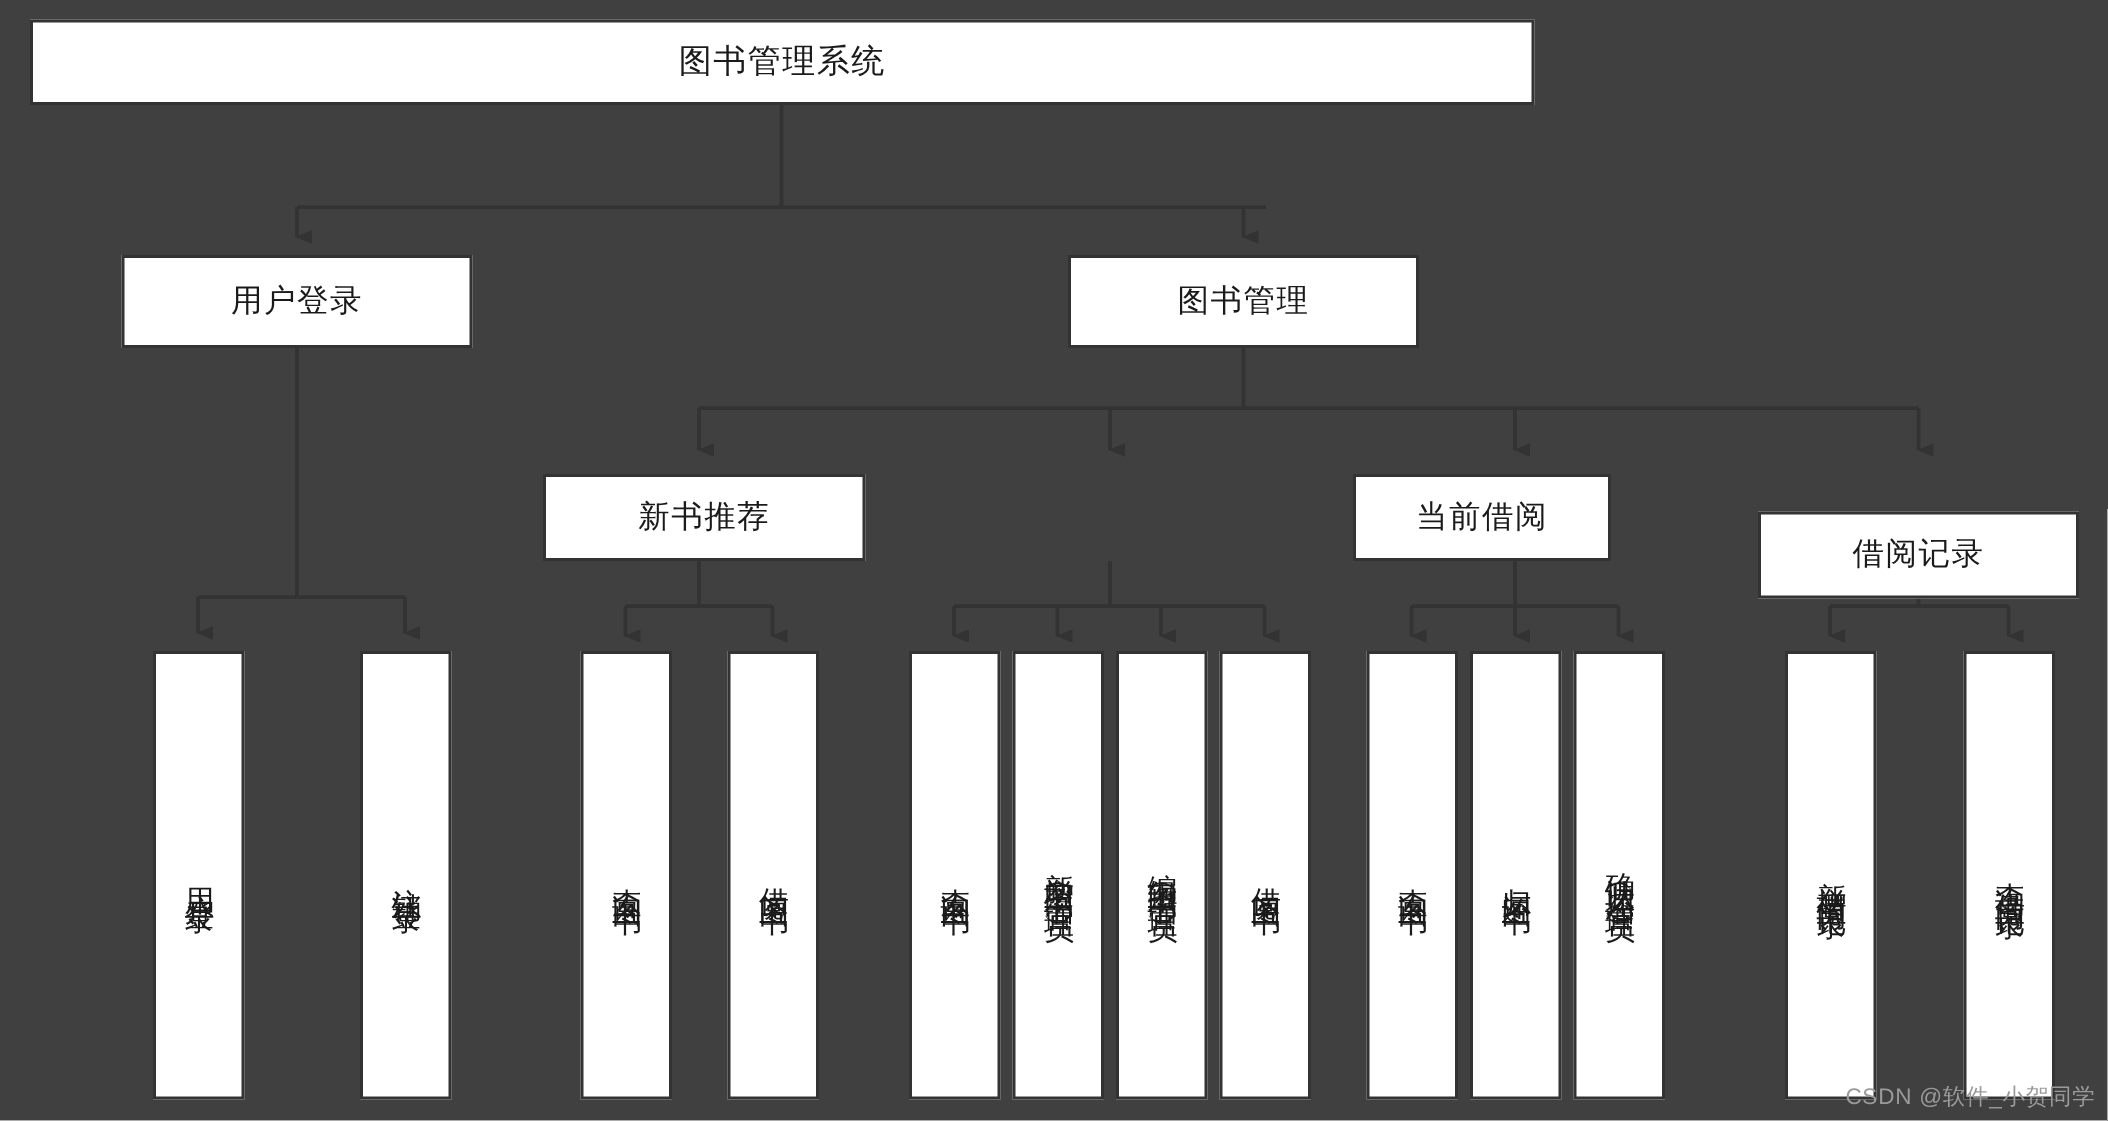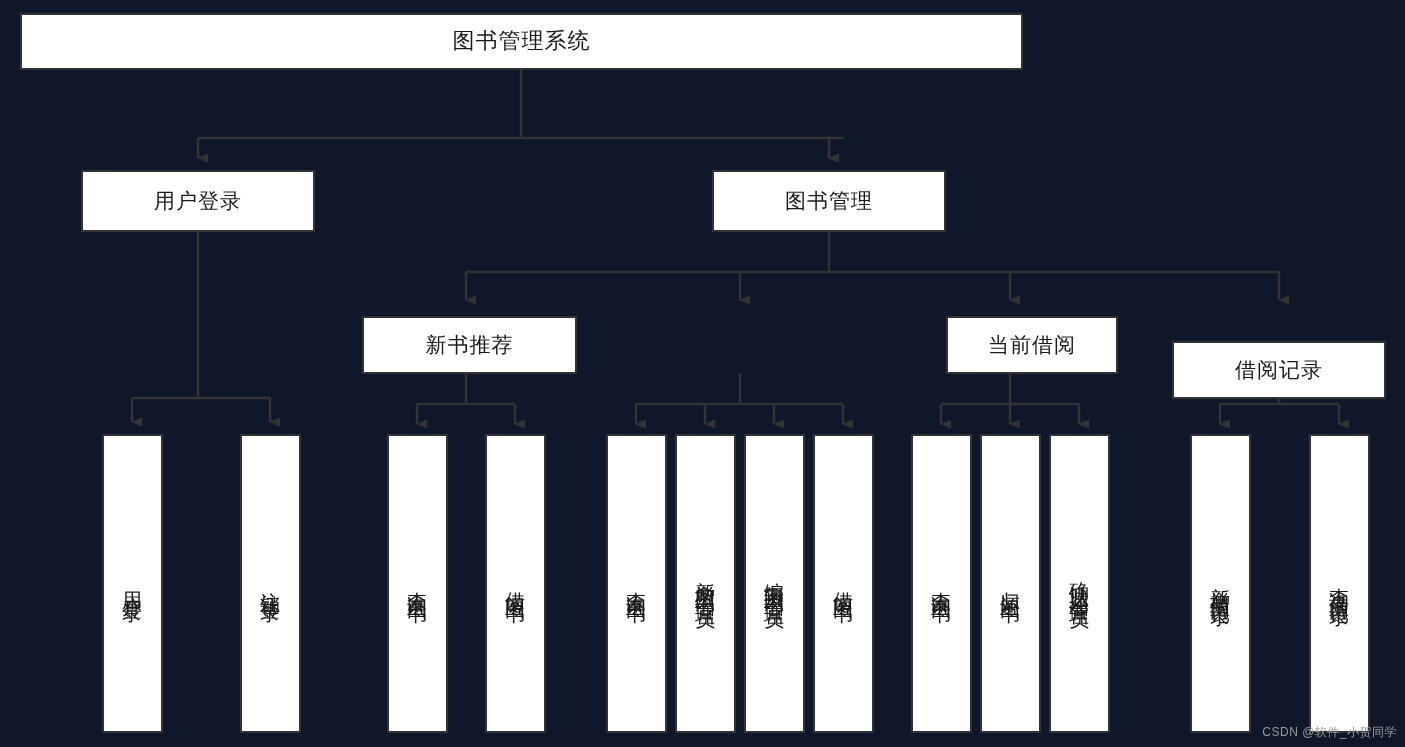--- a/index.html
+++ b/index.html
@@ -7,21 +7,21 @@
     padding: 0;
     background: #ffffff;
   }
   body {
     font-family: "Liberation Sans", "DejaVu Sans", sans-serif;
   }
   #diagram-root {
     position: relative;
     width: 1405px;
     height: 747px;
-    background: #0f172a;
+    background: #404040;
     overflow: hidden;
   }
   #edge-layer {
     position: absolute;
     left: 0;
     top: 0;
     width: 1405px;
     height: 747px;
     pointer-events: none;
   }
@@ -53,21 +53,21 @@
     white-space: nowrap;
   }
   .node.vert .vlabel {
     writing-mode: vertical-rl;
     text-orientation: upright;
   }
   #watermark {
     position: absolute;
     right: 8px;
     bottom: 6px;
-    font-size: 12px;
+    font-size: 15px;
     color: #9a9a9a;
     letter-spacing: 0.5px;
     user-select: none;
   }
 </style>
 </head>
 <body>
 
 <div id="diagram-root">
 
@@ -131,21 +131,21 @@
 
   <div class="node horiz" style="left:362px; top:316px; width:215px; height:58px;">
     <span>新书推荐</span>
   </div>
 
   <div class="node horiz" style="left:712px; top:170px; width:234px; height:62px;">
     <span>图书管理</span>
   </div>
 
 
-  <div class="node horiz" style="left:902px; top:316px; width:172px; height:58px;margin-left:44px;">
+  <div class="node horiz" style="left:902px; top:316px; width:172px; height:58px;">
     <span>当前借阅</span>
   </div>
 
   <div class="node horiz" style="left:1172px; top:316px; width:214px; height:58px;margin-top:25px;">
     <span>借阅记录</span>
   </div>
 
   <div class="node vert" style="left:102px; top:434px; width:61px; height:299px;">
     <span class="vlabel">用户登录</span>
   </div>

